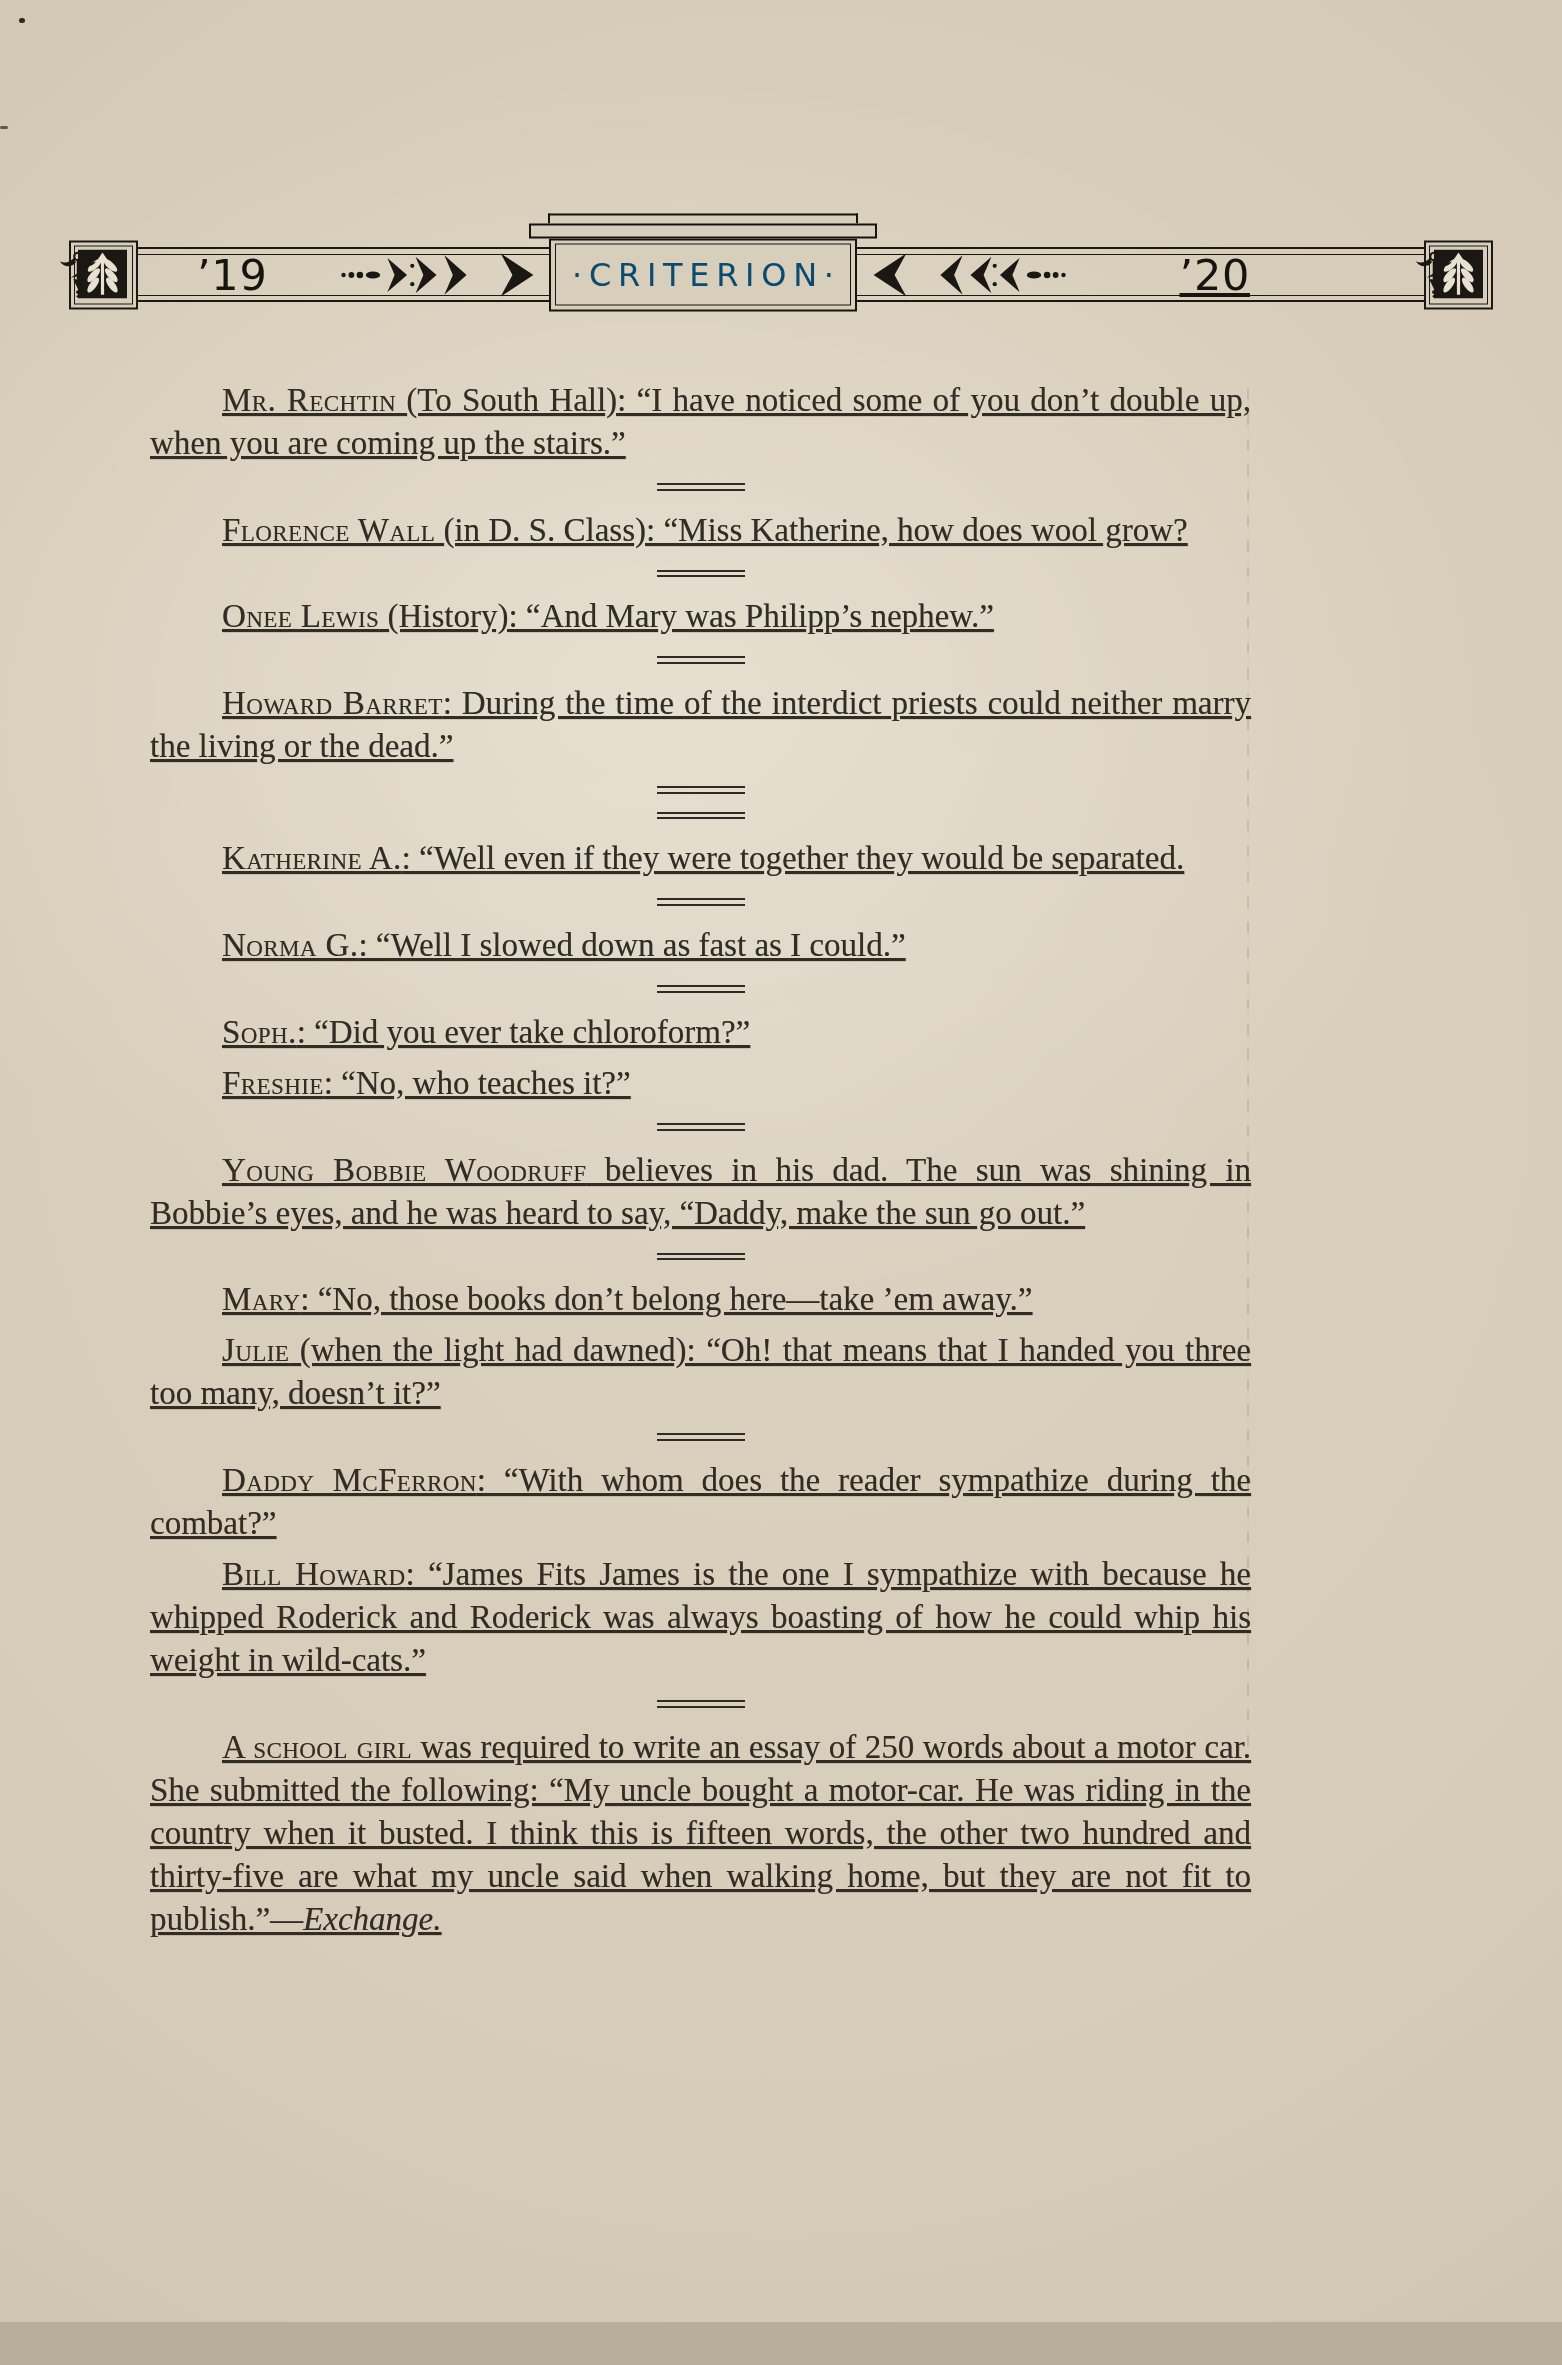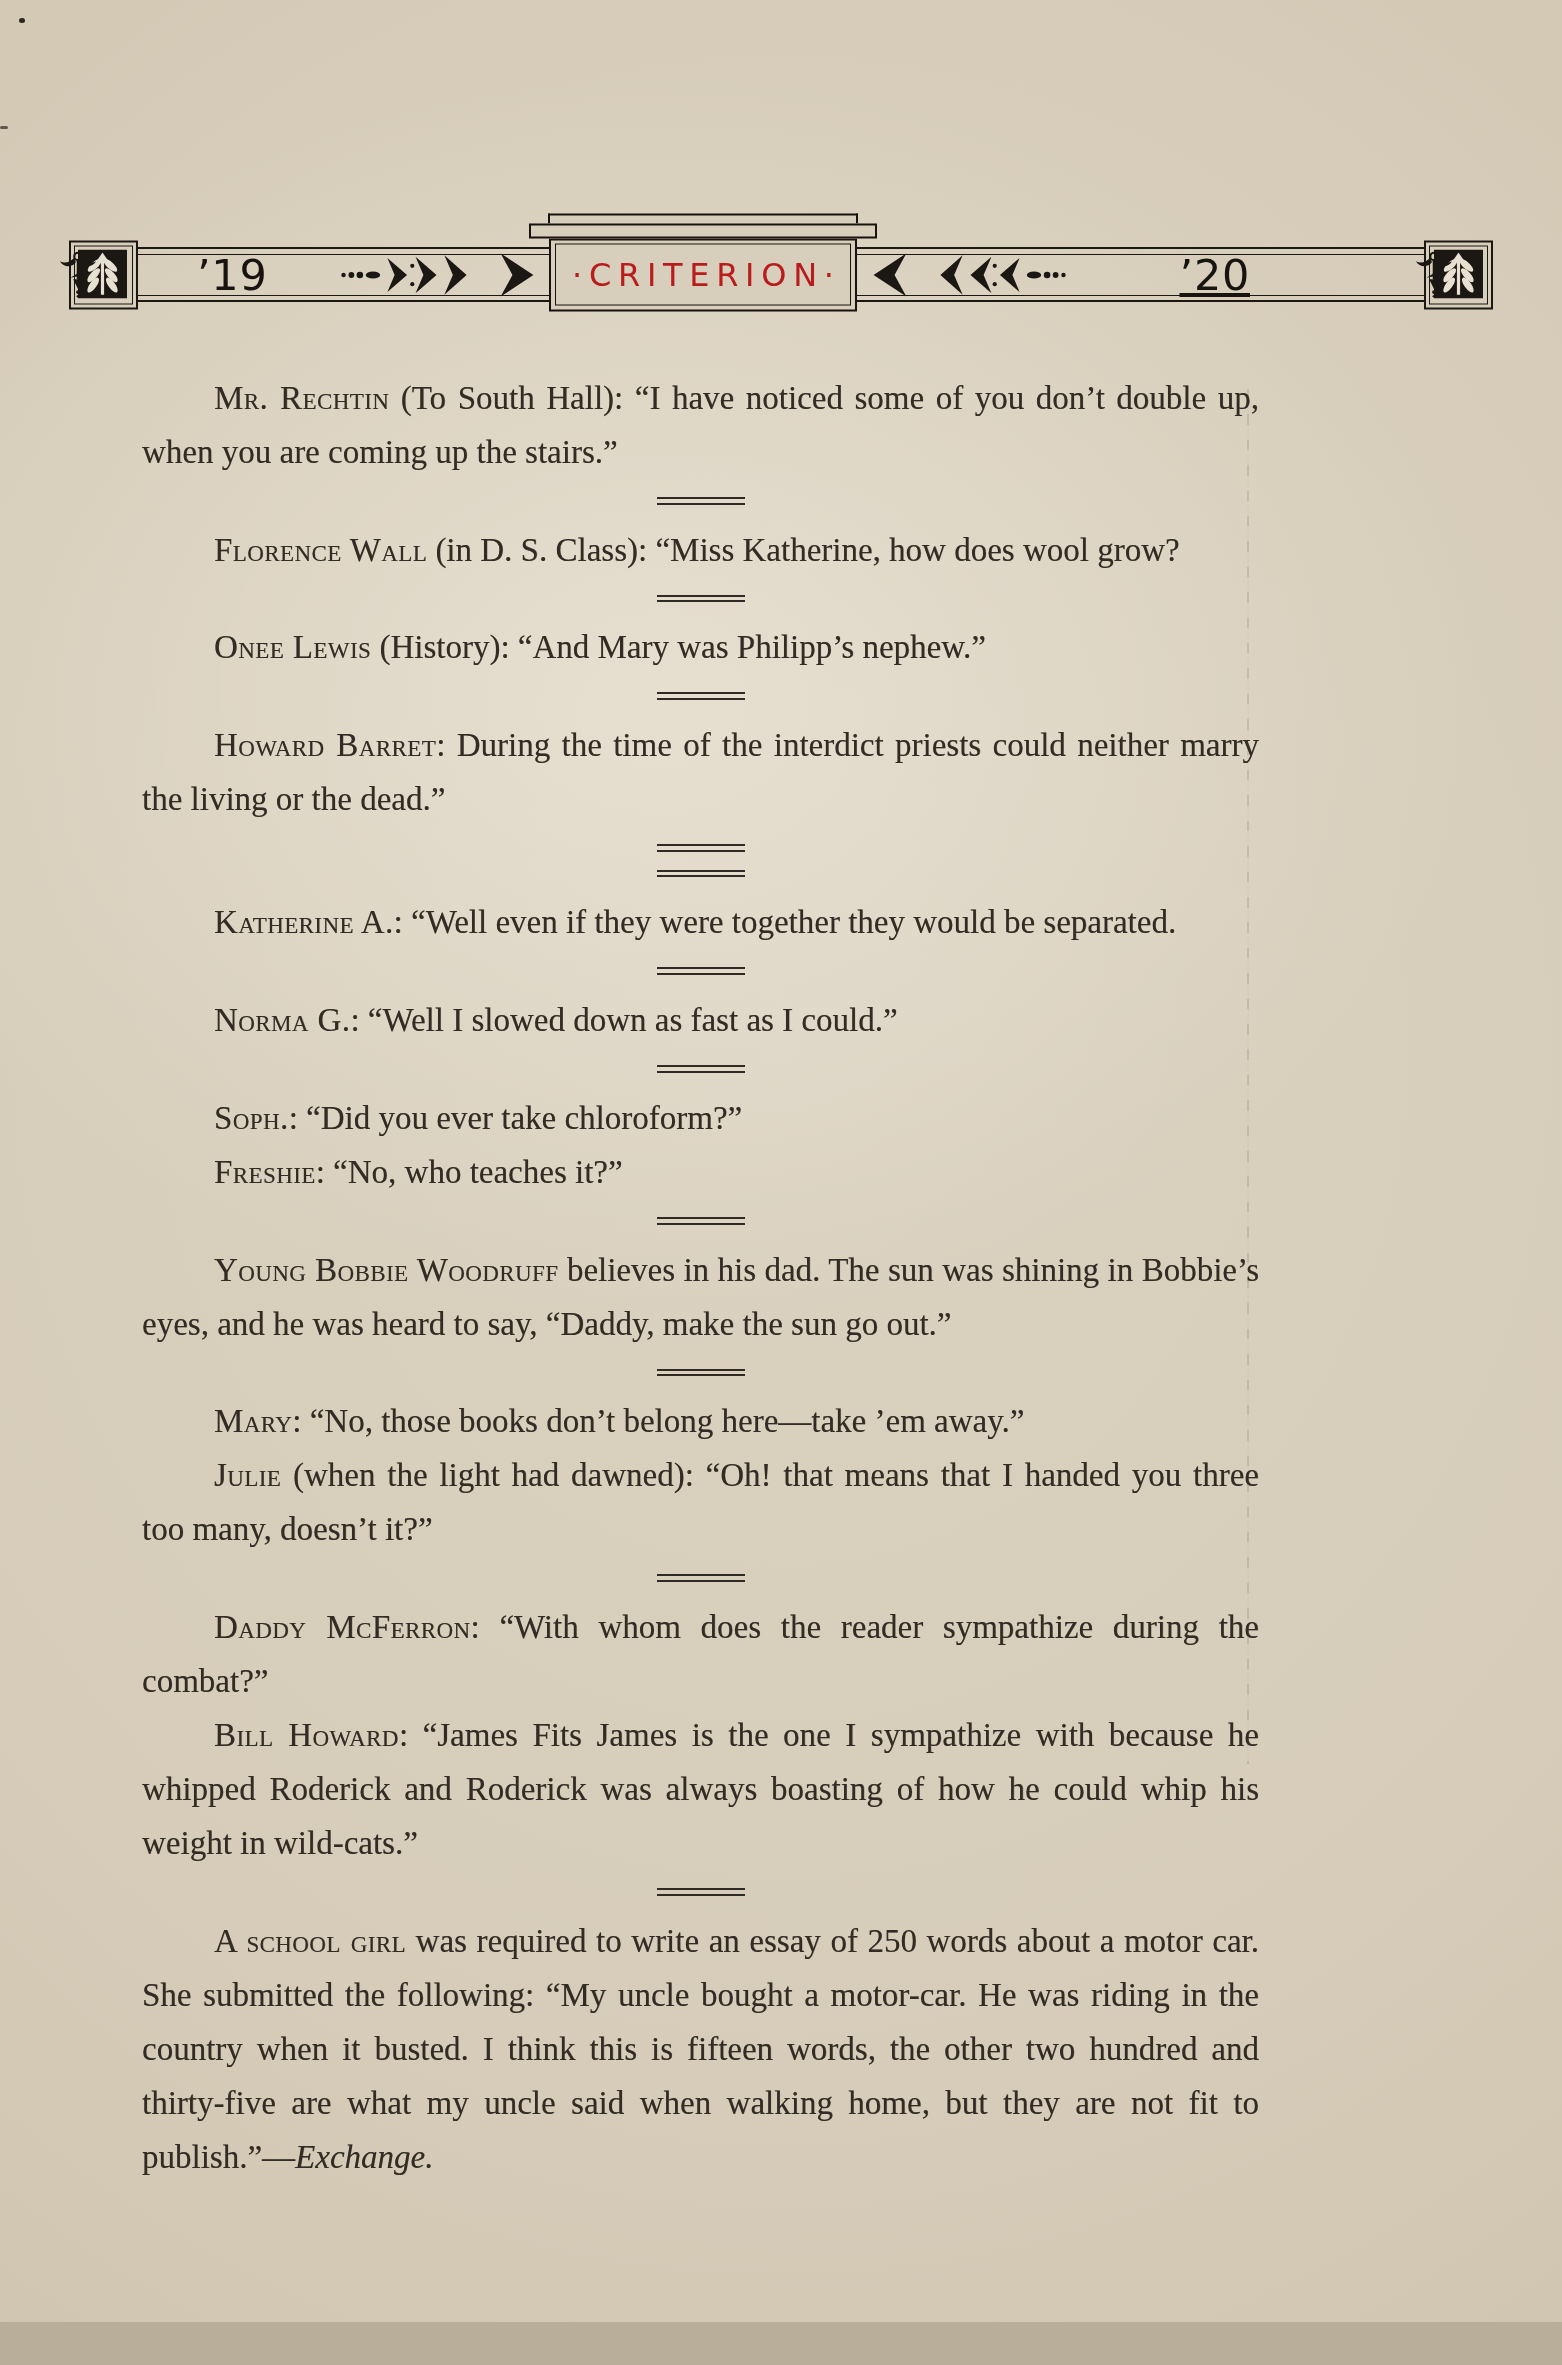--- a/index.html
+++ b/index.html
@@ -23,28 +23,28 @@
   .pendant{position:absolute;top:100%;left:50%;transform:translateX(-50%);width:48px;height:64px;}
   .year{position:absolute;top:50%;transform:translateY(-50%);z-index:2;
     font-family:"DejaVu Sans",sans-serif;font-size:43px;color:#17130f;letter-spacing:0.7px;}
   .year.left{left:126px;} .year.right{right:241px;text-decoration:underline;}
   .flourish{position:absolute;top:50%;transform:translateY(-50%);height:55px;z-index:2;}
   .flourish.left{left:260px;width:211px;} .flourish.right{left:794px;width:211px;}
   .plaque{position:absolute;left:478px;width:308px;height:73px;top:50%;transform:translateY(-50%);
     background:#d8cebc;border:2.2px solid #17130f;z-index:2;display:flex;align-items:center;justify-content:center;box-sizing:border-box;}
   .plaque::after{content:"";position:absolute;inset:3.7px;border:1.5px solid #17130f;}
   .plaque .title{position:relative;z-index:1;font-family:"DejaVu Sans",sans-serif;font-size:32px;
-    letter-spacing:6.7px;padding-left:6.7px;color:#b91c1c;white-space:nowrap;}
+    letter-spacing:6.7px;padding-left:6.7px;color:#0c4a6e;white-space:nowrap;}
   .cornice{position:absolute;left:-22.4px;right:-22.4px;bottom:calc(100% + 1.5px);}
   .c-top{height:8.2px;margin:0 19.4px;border:2.2px solid #17130f;border-bottom:none;background:#d8cebc;}
   .c-mid{height:11.2px;border:2.2px solid #17130f;background:#d8cebc;}
   
   .content{margin:0 303px 0 142px;padding-top:69px;color:#322c24;}
-  .para{margin:0;font-size:33px;line-height:54px;text-indent:72px;text-align:justify;
-    text-shadow:0.3px 0.3px 0.5px rgba(48,42,34,0.45);}
+  .para{margin:8px;font-size:33px;line-height:43px;text-indent:72px;text-align:justify;
+    text-shadow:0.3px 0.3px 0.5px rgba(48,42,34,0.45);text-decoration:underline;}
   .lead{font-variant:small-caps;letter-spacing:0.4px;}
   .para em{font-style:italic;}
   .rule{width:88px;height:3.7px;margin:18px auto;border-top:2.2px solid #2f2a23;border-bottom:2.2px solid #2f2a23;}
   
   .crease{position:absolute;left:1247px;top:389px;width:2.2px;height:1375px;
     background:repeating-linear-gradient(to bottom, rgba(70,60,48,0.28) 0 10.5px, rgba(70,60,48,0.04) 10.5px 25.4px);opacity:0.55;}
   .speck{position:absolute;background:#2e2921;border-radius:50%;}
   .speck.s1{left:19.4px;top:18px;width:5.2px;height:5.2px;}
   .speck.s2{left:0px;top:126px;width:7.5px;height:3px;border-radius:1.5px;opacity:0.7;}
   .speck.s3{left:900px;top:2356px;width:6.7px;height:3px;border-radius:1.5px;opacity:0.5;}

